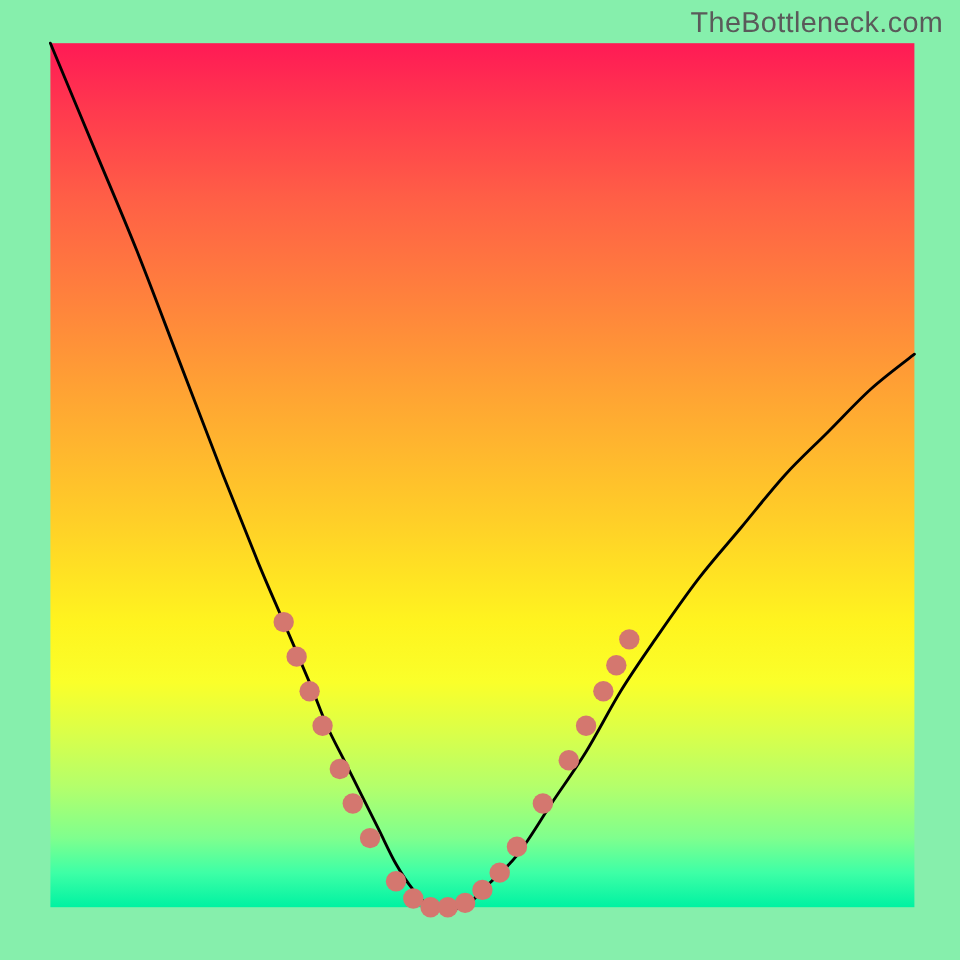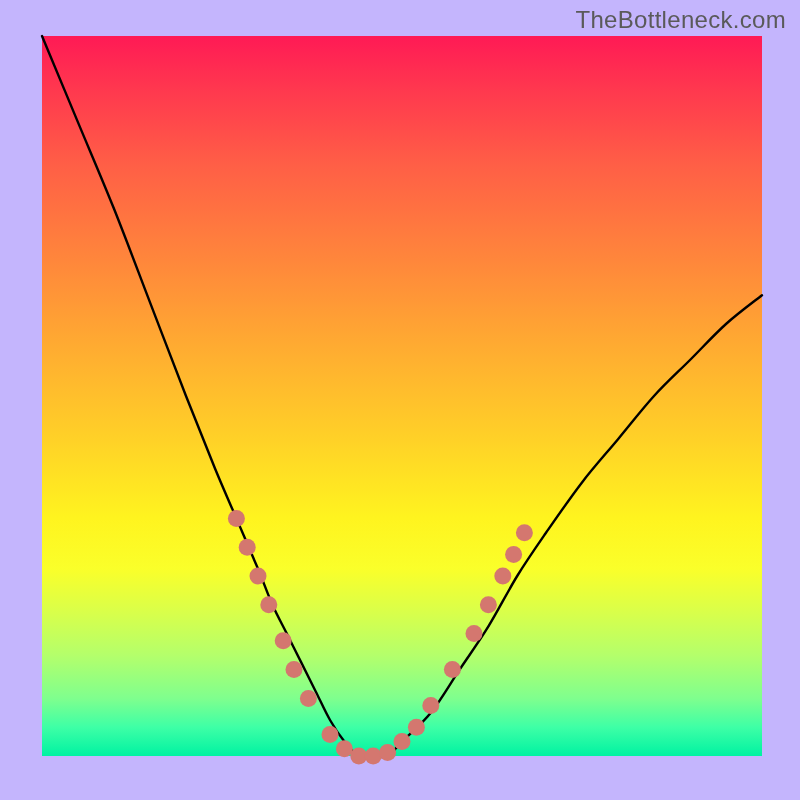--- a/index.html
+++ b/index.html
@@ -8,21 +8,21 @@
     width: 800px;
     height: 800px;
     overflow: hidden;
     background: #000;
     font-family: Arial, Helvetica, sans-serif;
   }
   .frame {
     position: relative;
     width: 800px;
     height: 800px;
-    background: #c4b5fd;
+    background: #86efac;
   }
   .watermark {
     position: absolute;
     top: 6px;
     right: 14px;
     color: #5a5a5a;
     font-size: 24px;
     font-weight: 400;
     letter-spacing: 0.3px;
     z-index: 10;

